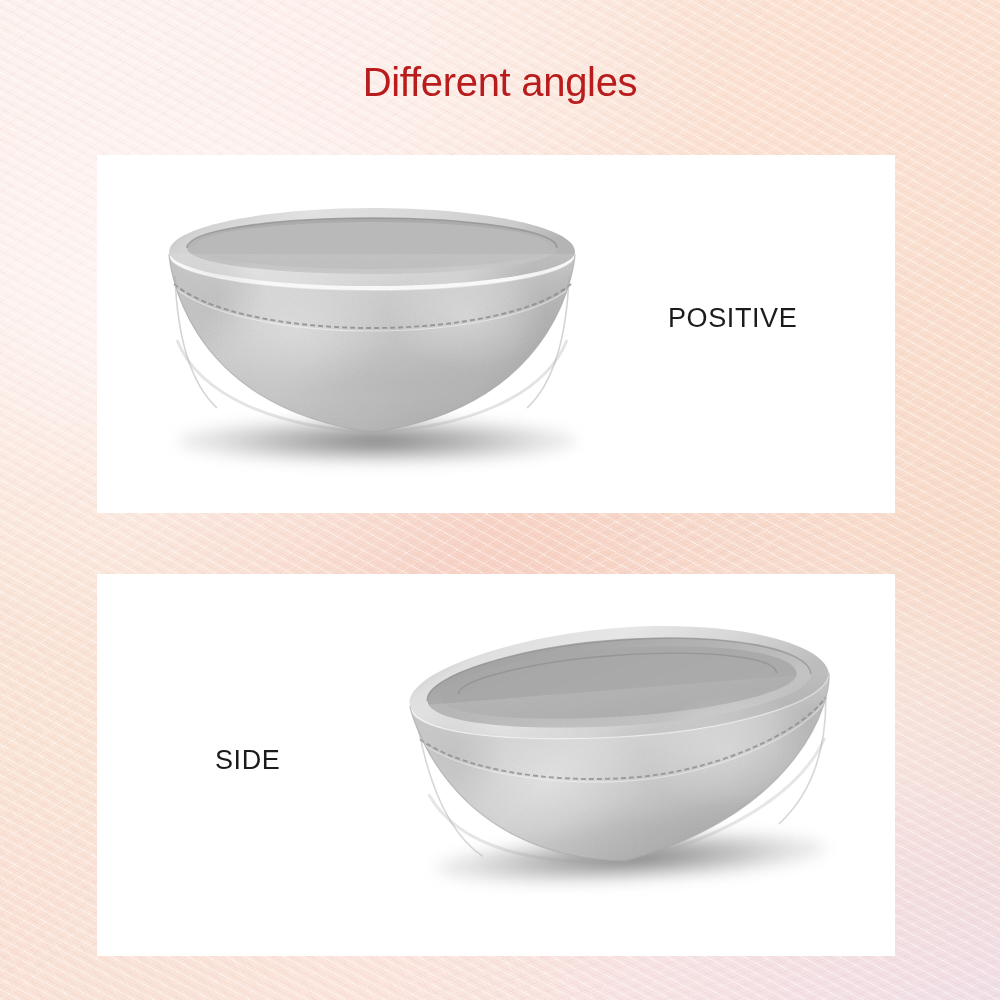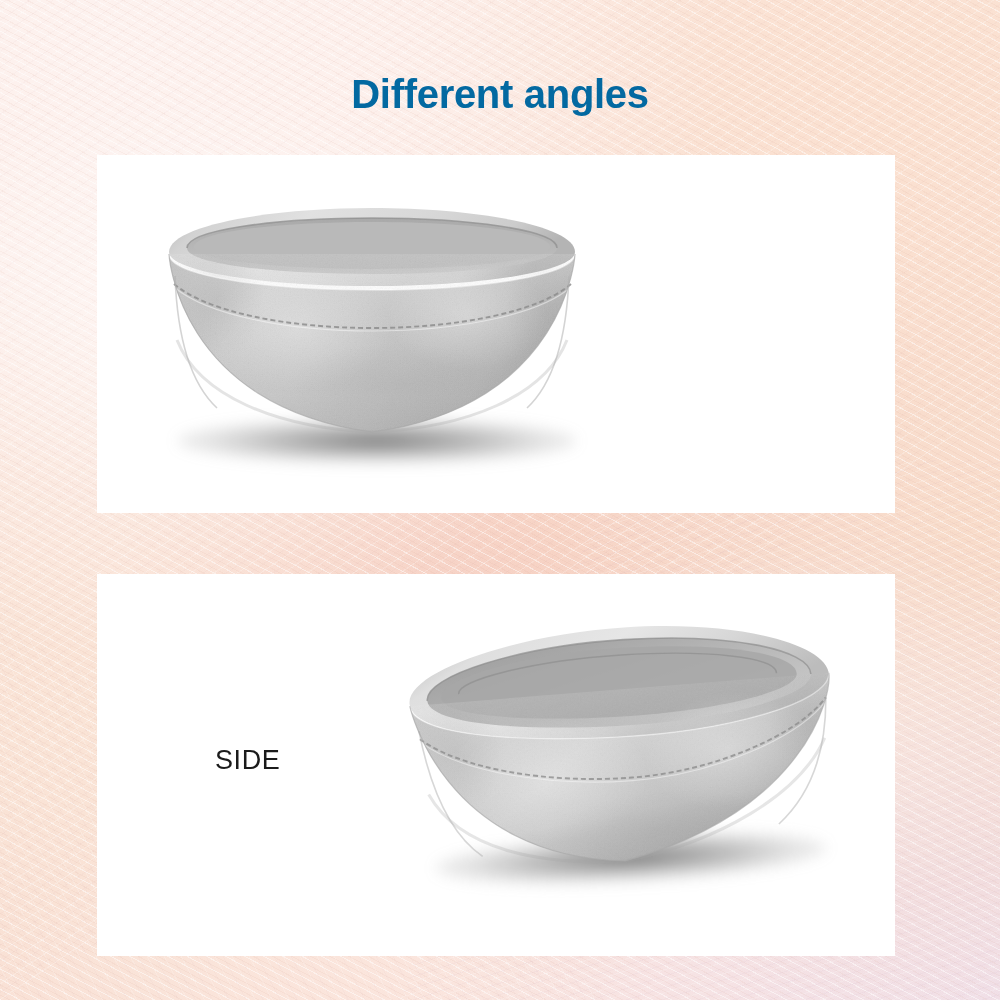--- a/index.html
+++ b/index.html
@@ -64,23 +64,22 @@
   .bg-soft{
     background:
       radial-gradient(ellipse 46% 30% at 20% 30%, rgba(255,255,255,.42), rgba(255,255,255,0) 70%),
       radial-gradient(ellipse 40% 26% at 82% 72%, rgba(255,255,255,.30), rgba(255,255,255,0) 70%);
   }
 
   
   #title{
     position:absolute; left:0; top:60px; width:1000px;
     text-align:center; z-index:3;
-    font-size:40px; font-weight:bold; color:#0369a1;
+    font-size:40px; font-weight:normal; color:#b91c1c;
     letter-spacing:-.3px;
-    margin-top:12px;
   }
 
   
   .panel{
     position:absolute; left:97px; width:798px;
     background:#fff; z-index:2;
   }
   #panel-top    { top:155px; height:358px; }
   #panel-bottom { top:574px; height:382px; }
 
@@ -213,20 +212,21 @@
         <path d="M30,160 C52,216 130,248 225,252 C320,248 398,216 420,160" fill="none" stroke="#a4a4a4" stroke-width="3" opacity=".30"></path>
 
         <path d="M28,96 C30,150 40,200 70,228" fill="none" stroke="#b0b0b0" stroke-width="1.6" opacity=".55"></path>
         <path d="M422,96 C420,150 410,200 380,228" fill="none" stroke="#b0b0b0" stroke-width="1.6" opacity=".55"></path>
 
         <path d="M22,74 C22,74 30,226 225,252 C420,226 428,74 428,74" fill="none" stroke="#a8a8a8" stroke-width="1.2" opacity=".7"></path>
       </svg>
     </div>
   </div>
 
+  <div class="panel-label" id="label-positive">POSITIVE</div>
 </div>
 
 <div class="panel" id="panel-bottom">
 
   <div class="panel-label" id="label-side">SIDE</div>
 
   <div class="stage" id="stage-bottom">
     <div class="drop-shadow" id="shadow-bottom"></div>
 
     <div class="bowl-wrap" id="bowl-bottom-wrap">

